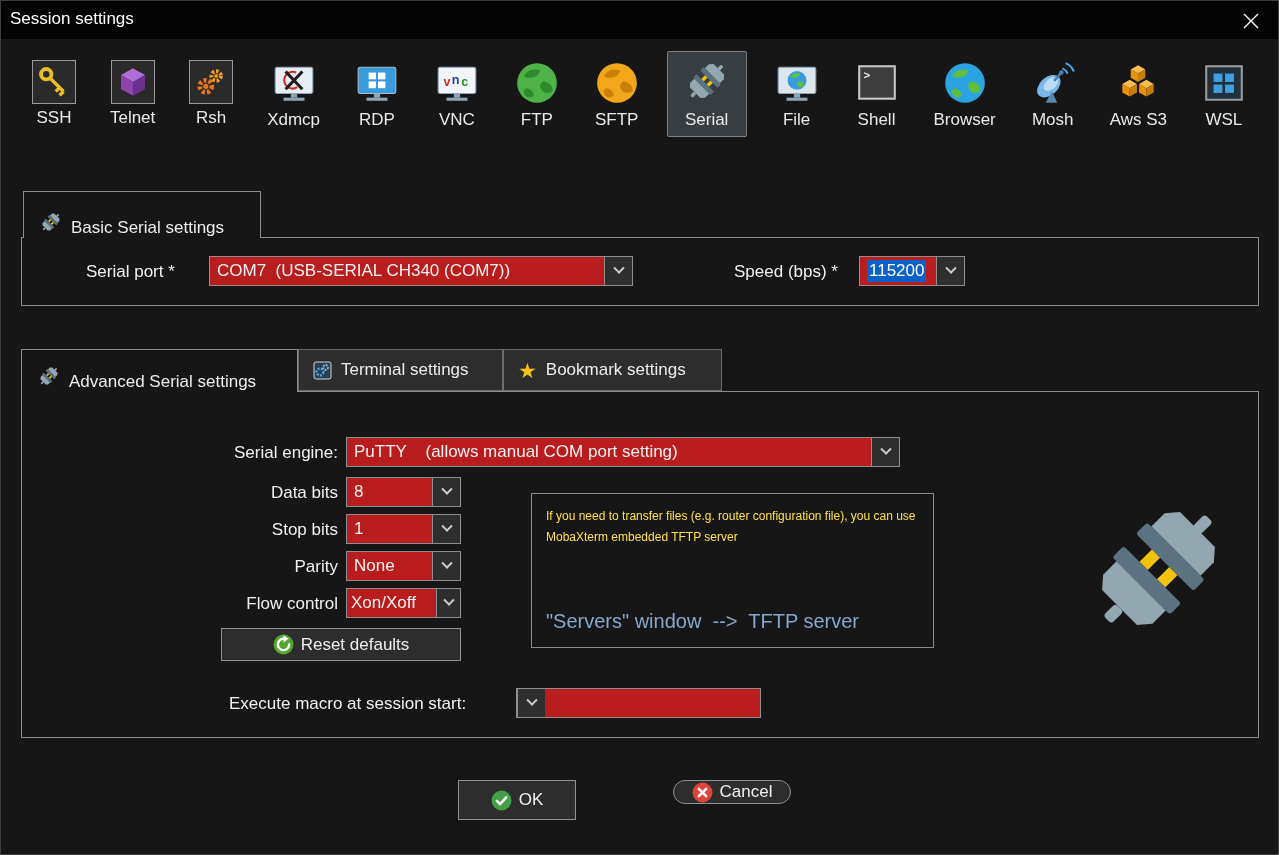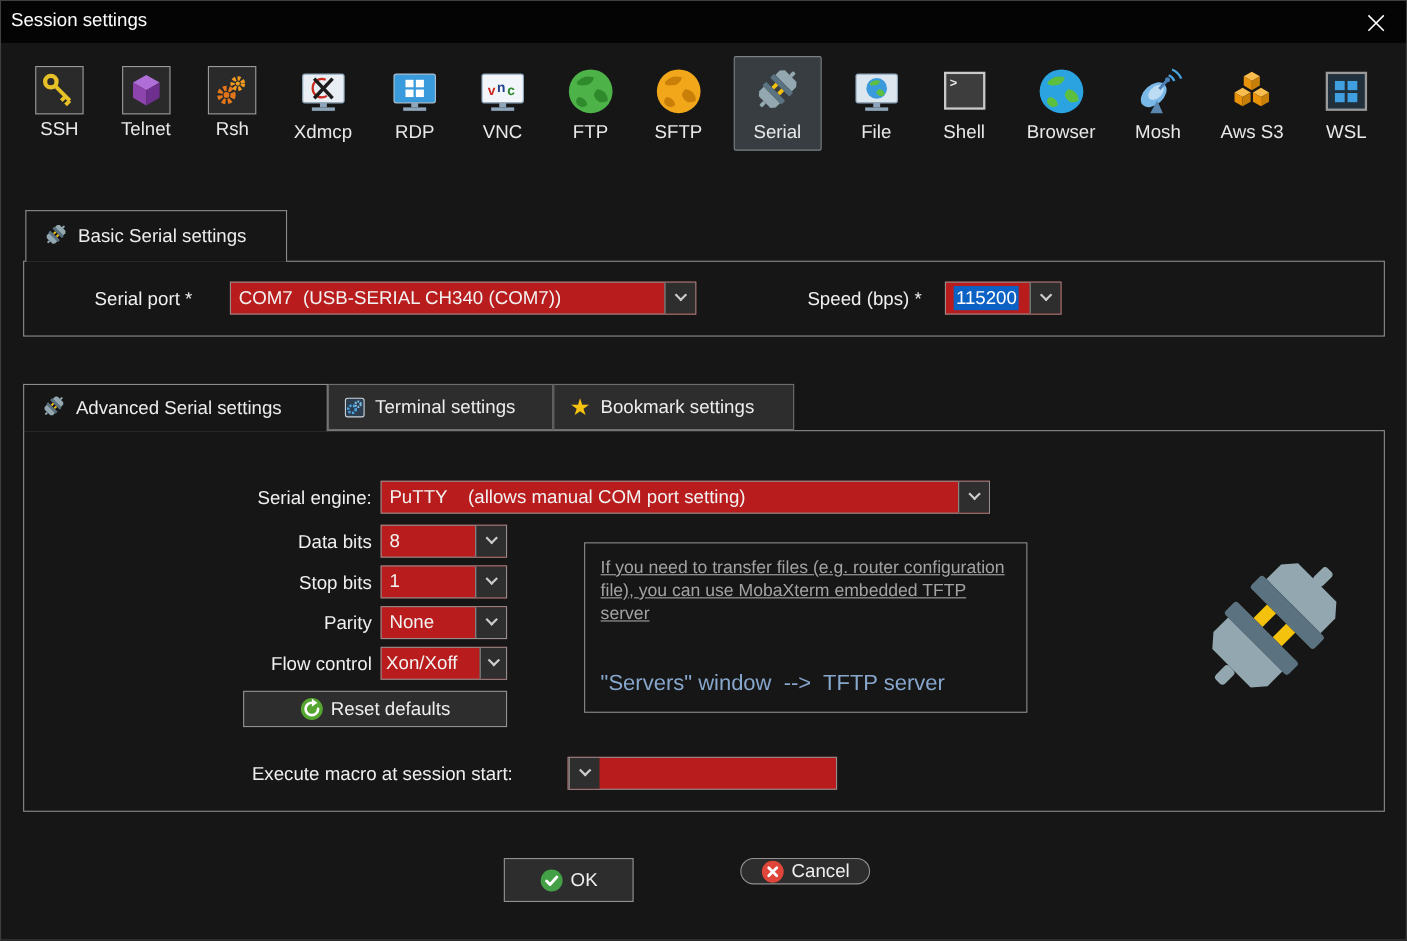--- a/index.html
+++ b/index.html
@@ -19,21 +19,21 @@
   .stype { display:flex; flex-direction:column; align-items:center; gap:4px;
            padding:8px 6px 6px 6px; border:1px solid transparent; }
   .stype .slabel { font-size:17px; color:#e9e9e9; white-space:nowrap; }
   .stype.selected { background:#373d40; border:1px solid #7b8184; border-radius:2px; padding:8px 16px 6px 16px; }
   .icon-frame { width:44px; height:44px; background:#2a2a2a; border:1px solid #9a9a9a;
                 display:flex; align-items:center; justify-content:center; }
   .icon-box { width:46px; height:46px; display:flex; align-items:center; justify-content:center; }
 
   
   .tabhead { position:absolute; background:#161616; border:1px solid #8c8c8c; border-bottom:none;
-             display:flex; align-items:center; gap:9px; padding-left:16px; font-size:17px; z-index:3; }
+             display:flex; align-items:flex-end; gap:9px; padding-left:16px; font-size:17px; z-index:3; }
   .groupbox { position:absolute; border:1px solid #8c8c8c; background:#161616; }
   .tab-inactive { position:absolute; background:#2d2d2d; border:1px solid #6d6d6d;
                   display:flex; align-items:center; gap:9px; padding-left:14px; font-size:17px; z-index:2; }
 
   .lbl { position:absolute; font-size:17px; color:#f0f0f0; white-space:pre; }
   .lbl.r { text-align:right; }
 
   
   .combo { position:absolute; height:30px; background:#b91c1c; border:1px solid #8f8f8f;
            display:flex; align-items:stretch; }
@@ -43,21 +43,21 @@
                display:flex; align-items:center; justify-content:center; }
   .cv { width:8px; height:8px; border-right:2px solid #cccccc; border-bottom:2px solid #cccccc;
         transform:rotate(45deg) translate(-2px,-2px); }
   .hl { background:#0b61c4; color:#fff; padding:1px 2px; }
 
   
   .btn { position:absolute; background:#2d2d2d; border:1px solid #929292; display:flex;
          align-items:center; justify-content:center; gap:7px; font-size:17px; color:#efefef; }
 
   .infobox { position:absolute; border:1px solid #8c8c8c; padding:12px 14px; }
-  .infobox .itext { font-size:16px; color:#a3a3a3; line-height:21px; max-width:370px;text-decoration:underline; }
+  .infobox .itext { font-size:12px; color:#fde047; line-height:21px; max-width:370px; }
   .infobox .ilink { position:absolute; left:14px; bottom:14px; font-size:20px; color:#87a7cd; white-space:pre; }
 </style>
 </head>
 <body>
 
 <div class="dialog">
 
   <div class="titlebar">
     <span class="title">Session settings</span>
     <span class="close-btn">

